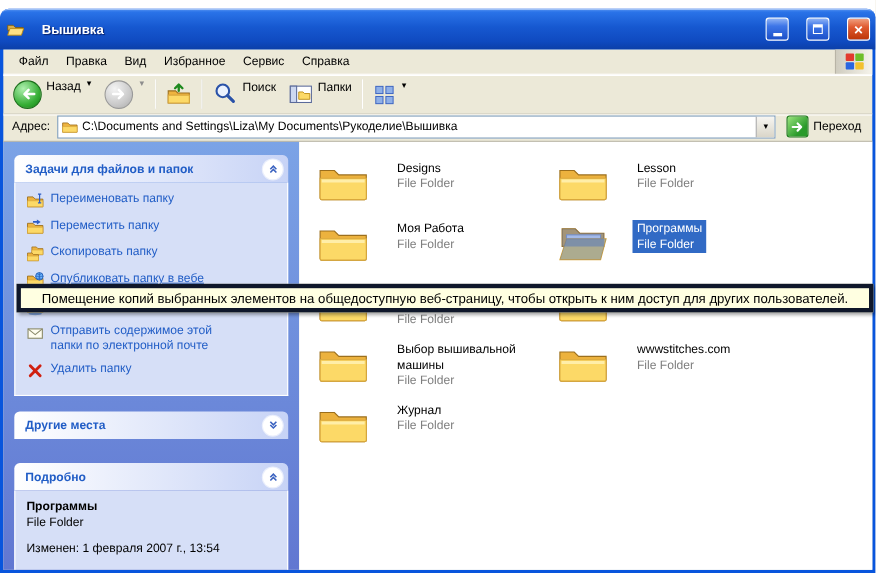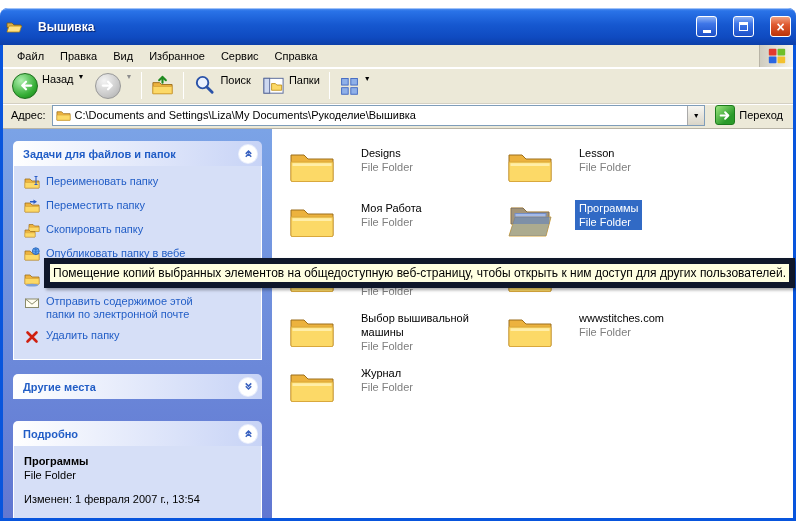--- a/index.html
+++ b/index.html
@@ -76,22 +76,22 @@
   .content{flex:1;background:#fff;position:relative;padding:16px 0 0 16px;overflow:hidden}
   .files-grid{display:grid;grid-template-columns:218px 218px;grid-auto-rows:55px}
   .file-item{display:flex;align-items:flex-start;gap:21px;cursor:default}
   .file-icon{width:48px;height:40px;flex:0 0 auto;display:inline-flex}
   .file-text{display:flex;flex-direction:column;line-height:14px;padding:1px 4px}
   .file-type{color:#7e7e7e}
   .file-item.selected .file-text{background:var(--selection)}
   .file-item.selected .file-name,.file-item.selected .file-type{color:#fff}
   
   .tooltip{
-    position:absolute;left:44px;top:250px;z-index:20;white-space:nowrap;
-    background:var(--tooltip-bg);border:6px solid #0f172a;padding:2px 3px;font-size:12px;color:#000;
+    position:absolute;left:15px;top:250px;z-index:20;white-space:nowrap;
+    background:var(--tooltip-bg);border:4px solid #0f172a;padding:2px 19px;font-size:12px;color:#000;
     box-shadow:2px 2px 3px rgba(0,0,0,.35);
   }
 </style>
 </head>
 <body>
 
 <div class="window">
 
   <div class="titlebar">
     <span class="title-icon">

